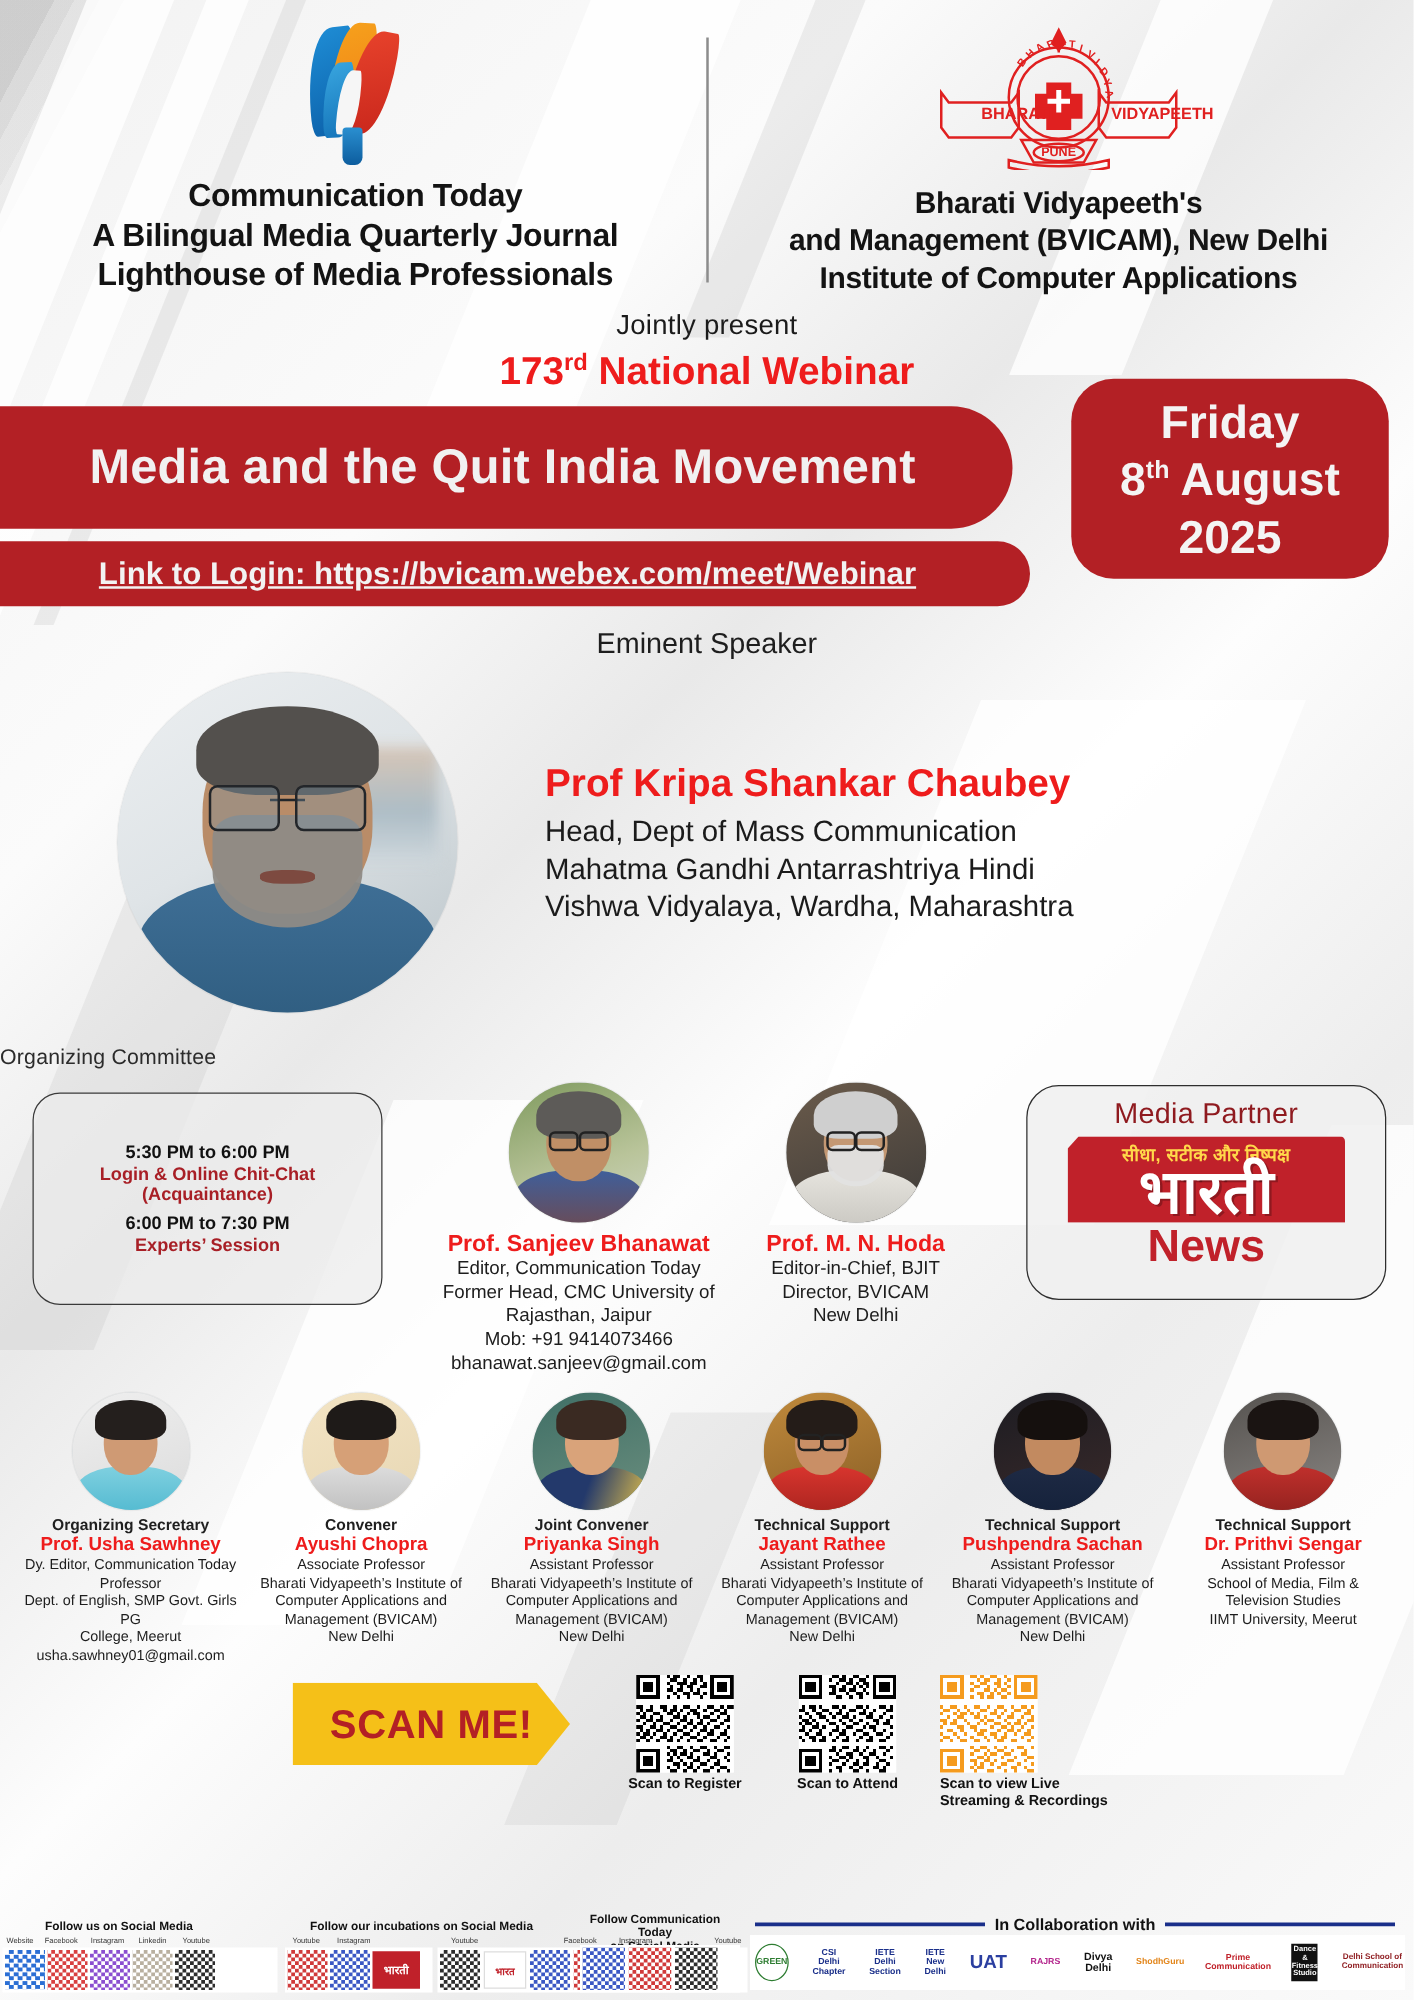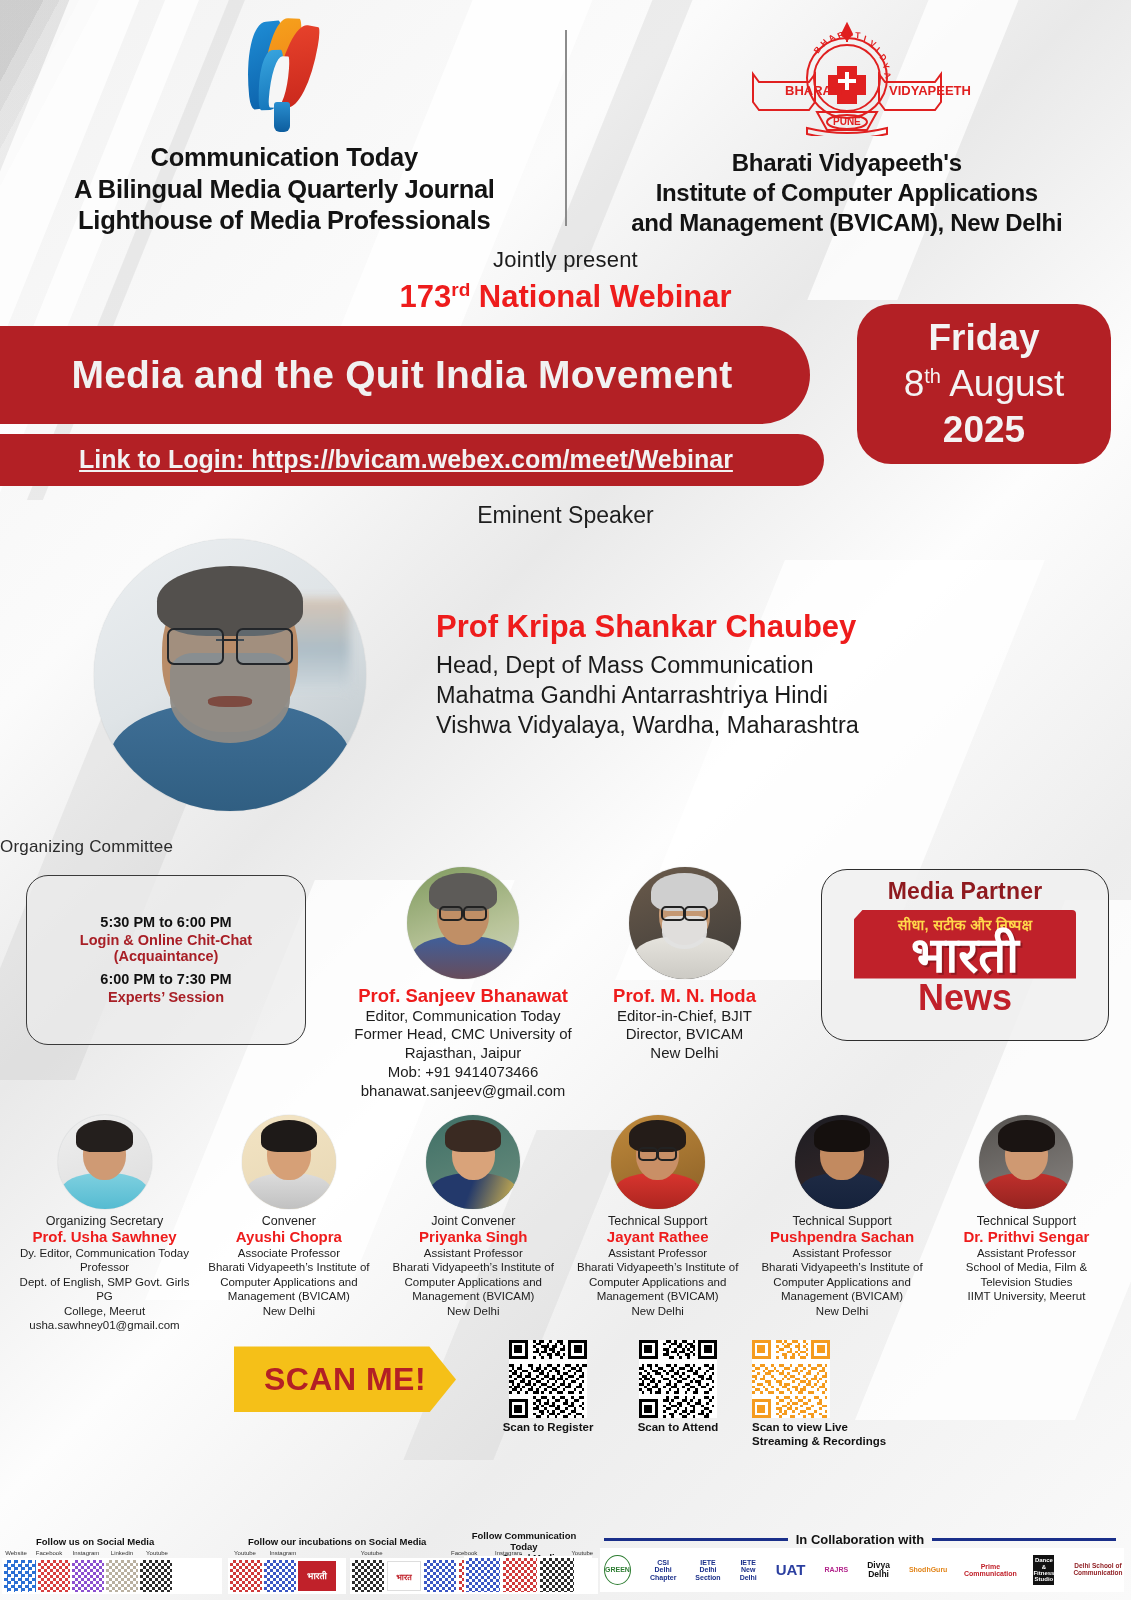--- a/index.html
+++ b/index.html
@@ -72,21 +72,21 @@
     display: flex; align-items: center; justify-content: center;
   }
   #title-bar h1 { color: #f1f1f1; font-size: 39px; font-weight: 700; letter-spacing: .2px; padding-left: 6px; }
   #date-badge {
     position: absolute; right: 20px; top: -22px; width: 254px; height: 160px;
     background: #b32025; border-radius: 34px;
     display: flex; flex-direction: column; align-items: center; justify-content: center;
     color: #f4f4f4; line-height: 1.0;
   }
   #date-badge .d1 { font-size: 37px; font-weight: 700; }
-  #date-badge .d2 { font-size: 37px; font-weight: 400; margin-top: 9px; }
+  #date-badge .d2 { font-size: 37px; font-weight: 700; margin-top: 9px; }
   #date-badge .d2 sup { font-size: 20px; }
   #date-badge .d3 { font-size: 37px; font-weight: 700; margin-top: 9px; }
 
   #link-bar {
     position: absolute; left: -12px; top: 108px; width: 836px; height: 52px;
     background: #b32025; border-radius: 0 30px 30px 0;
     display: flex; align-items: center; justify-content: center;
   }
   #link-bar span { color: #f2f2f2; font-size: 25px; font-weight: 700; text-decoration: underline; }
 
@@ -159,33 +159,33 @@
     border:2px solid #222; border-radius:5px; }
   .av .gl::before{left:0;} .av .gl::after{right:0;}
 
   
   #media-partner {
     position: absolute; right: 22px; top: 6px; width: 288px; height: 172px;
     border: 1.6px solid #2e2e2e; border-radius: 26px;
     background: rgba(240,240,240,.85);
     display: flex; flex-direction: column; align-items: center; padding-top: 8px; overflow: hidden;
   }
-  #mp-title { font-size: 23px; font-weight: 700; color: #8f1a1f; letter-spacing: .2px; }
+  #mp-title { font-size: 23px; font-weight: 400; color: #8f1a1f; letter-spacing: .2px; }
   #mp-red { width: 222px; margin-top: 5px; background: #c0212a; border-radius: 4px 4px 0 0; padding: 4px 0 0 0; text-align: center;
     clip-path: polygon(4% 0, 100% 0, 100% 100%, 0 100%, 0 14%); }
   #mp-tag { font-size: 14.5px; font-weight: 700; color: #ffd84a; letter-spacing: .3px; }
   #mp-hindi { font-size: 49px; font-weight: 700; color: #ffffff; line-height: .96; margin-top: -2px;
     text-shadow: 2px 2px 0 rgba(0,0,0,.25); }
   #mp-news { font-size: 36px; font-weight: 700; color: #c0212a; line-height: 1; margin-top: 1px; }
 
   
   #grid { display: flex; justify-content: space-between; padding: 0 16px; margin-top: 4px; }
   .gcell { width: 177px; text-align: center; }
   .g-photo { width: 94px; height: 94px; margin: 0 auto 5px auto; }
-  .g-role { font-size: 12.5px; color: #1f1f1f; }
+  .g-role { font-size: 12.5px; color: #1f1f1f; font-weight: bold; }
   .g-name { font-size: 15px; font-weight: 700; color: #ee1c1c; line-height: 1.2; }
   .g-sub  { font-size: 11.5px; color: #1d1d1d; line-height: 1.26; }
 
   
   #qrrow { position: relative; height: 118px; margin-top: 8px; padding-left: 36px; }
   #scanme {
     position: absolute; left: 234px; top: 6px; width: 222px; height: 66px;
     background: #f5c018; display: flex; align-items: center; justify-content: center;
     clip-path: polygon(0 0, 88% 0, 100% 50%, 88% 100%, 0 100%);
   }
@@ -282,22 +282,22 @@
               <text transform="translate(172,29) rotate(28)">V</text>
               <text transform="translate(178,35) rotate(40)">I</text>
               <text transform="translate(182,41) rotate(50)">D</text>
               <text transform="translate(185,49) rotate(62)">Y</text>
               <text transform="translate(187,57) rotate(74)">A</text>
             </g>
           </svg>
         </div>
         <div class="htitle r">
           <div>Bharati Vidyapeeth's</div>
+          <div>and Management (BVICAM), New Delhi</div>
           <div>Institute of Computer Applications</div>
-          <div>and Management (BVICAM), New Delhi</div>
         </div>
       </div>
     </div>
 
     <div id="jointly">Jointly present</div>
 
     <div id="webinar-no">
       <span>173</span><span class="ord">rd</span><span class="rest"> National Webinar</span>
     </div>
 

